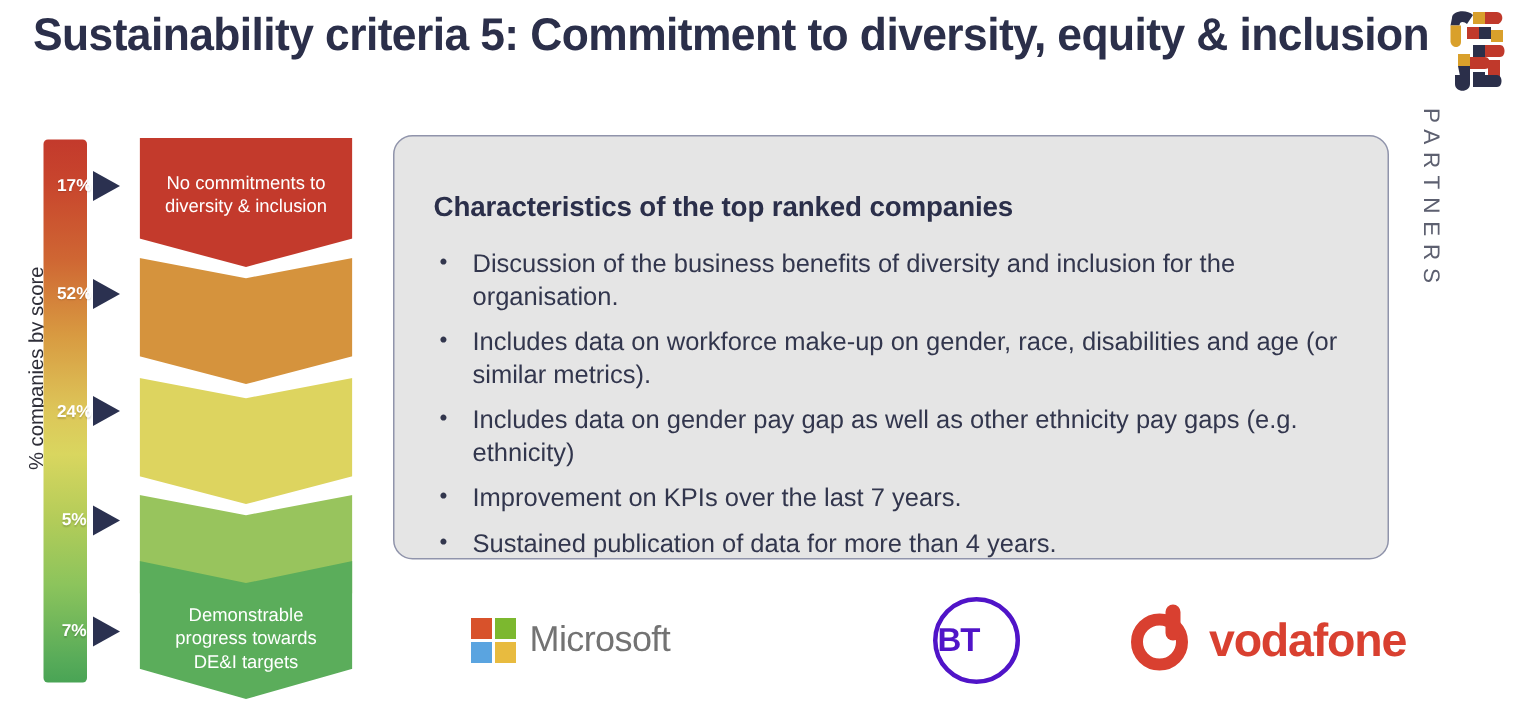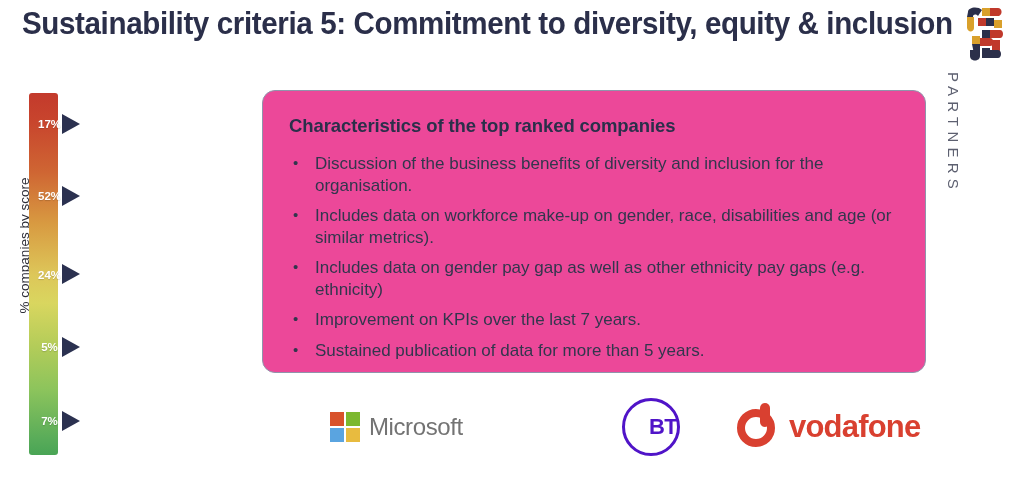--- a/index.html
+++ b/index.html
@@ -114,24 +114,24 @@
     text-align: center;
     padding: 0 8px;
     width: 100%;
   }
 
   
   .card {
     position: absolute;
     left: 262px; top: 90px;
     width: 664px; height: 283px;
-    background: #ec4899;
+    background: #e5e5e5;
     border: 1.6px solid #9094ab;
     border-radius: 13px;
-    padding: 24px 26px 0 26px;
+    padding: 36px 26px 0 26px;
   }
   .card-title {
     font-size: 18.5px;
     font-weight: bold;
     color: #2b2f4a;
     margin-bottom: 16px;
     letter-spacing: -0.1px;
   }
   .bullets { list-style: none; }
   .bullets li {
@@ -148,42 +148,42 @@
     left: 4px; top: -1px;
     font-size: 15px;
     color: #32364d;
   }
 
   
   .logos { position: absolute; left: 262px; top: 392px; width: 670px; height: 70px; }
   .logo-item { position: absolute; top: 0; height: 70px; display: flex; align-items: center; }
 
   
-  .ms { left: 68px; }
+  .ms { left: 52px; }
   .ms-squares { width: 30px; height: 30px; display: grid; grid-template-columns: 1fr 1fr; grid-template-rows: 1fr 1fr; gap: 2.6px; }
   .ms-squares i { display: block; }
   .ms-text { margin-left: 9px; font-size: 24px; color: #737373; letter-spacing: -0.4px; }
 
   
   .bell { left: 234px; }
   .bell-text {
     font-size: 37px; font-weight: bold; color: #2f66a5;
     letter-spacing: -1.6px; transform: scaleX(0.93); transform-origin: left center;
   }
 
   
   .bt { left: 360px; }
   .bt-ring {
     width: 58px; height: 58px; border: 3.6px solid #5014c8; border-radius: 50%;
-    display: flex; align-items: center; justify-content: flex-end;
+    display: flex; align-items: center; justify-content: flex-start;
   }
   .bt-text { font-size: 22px; font-weight: bold; color: #5014c8; letter-spacing: -0.7px; }
 
   
-  .vf { left: 475px; }
+  .vf { left: 492px; }
   .vf-mark { position: relative; width: 44px; height: 48px; }
   .vf-o {
     position: absolute; left: 0; top: 6px;
     width: 38px; height: 38px; border-radius: 50%;
     border: 8.5px solid #d94030;
   }
   .vf-drop {
     position: absolute; left: 23px; top: 0;
     width: 10px; height: 24px; border-radius: 6px 6px 6px 6px;
     background: #d94030;
@@ -227,29 +227,46 @@
   <div class="pct" style="top:269px">24%</div>
   <div class="pct" style="top:341px">5%</div>
   <div class="pct" style="top:415px">7%</div>
 
   <div class="arrow" style="top:114px"></div>
   <div class="arrow" style="top:186px"></div>
   <div class="arrow" style="top:264px"></div>
   <div class="arrow" style="top:337px"></div>
   <div class="arrow" style="top:411px"></div>
 
+  <div class="chev-wrap">
+    <div class="chev" style="top:0px;   height:86px; background:#c33a2c;">
+      <div class="chev-text" style="margin-bottom:10px">No commitments to diversity &amp; inclusion</div>
+    </div>
+    <div class="chev notched" style="top:80px;  height:84px; background:#d5933d;">
+      <div class="chev-text"></div>
+    </div>
+    <div class="chev notched" style="top:160px; height:84px; background:#ddd45f;">
+      <div class="chev-text"></div>
+    </div>
+    <div class="chev notched" style="top:238px; height:84px; background:#98c45d;">
+      <div class="chev-text"></div>
+    </div>
+    <div class="chev notched" style="top:282px; height:92px; background:#5bad5b;">
+      <div class="chev-text" style="margin-top:12px">Demonstrable progress towards DE&amp;I targets</div>
+    </div>
+  </div>
 
   <div class="card">
     <div class="card-title">Characteristics of the top ranked companies</div>
     <ul class="bullets">
       <li>Discussion of the business benefits of diversity and inclusion for the organisation.</li>
       <li>Includes data on workforce make-up on gender, race, disabilities and age (or similar metrics).</li>
       <li>Includes data on gender pay gap as well as other ethnicity pay gaps (e.g. ethnicity)</li>
       <li>Improvement on KPIs over the last 7 years.</li>
-      <li>Sustained publication of data for more than 5 years.</li>
+      <li>Sustained publication of data for more than 4 years.</li>
     </ul>
   </div>
 
   <div class="logos">
 
     <div class="logo-item ms">
       <span class="ms-squares">
         <i style="background:#d8522b"></i>
           <i style="background:#7cb82f"></i>
         <i style="background:#5aa4e0"></i>

